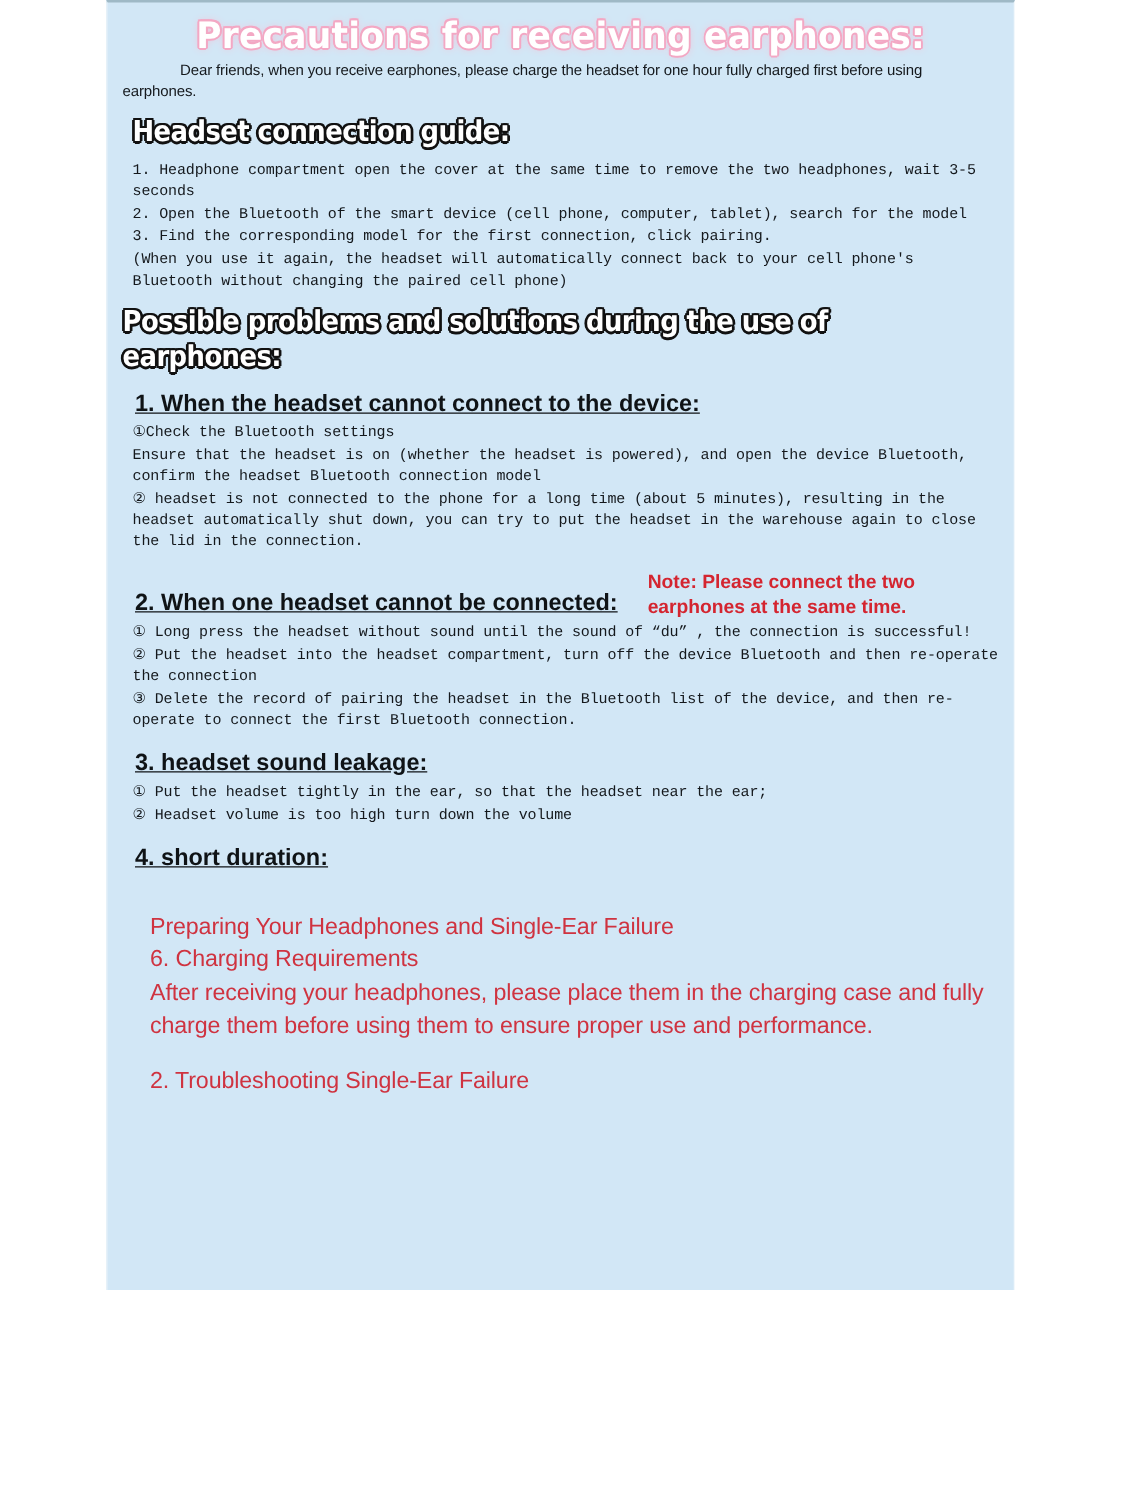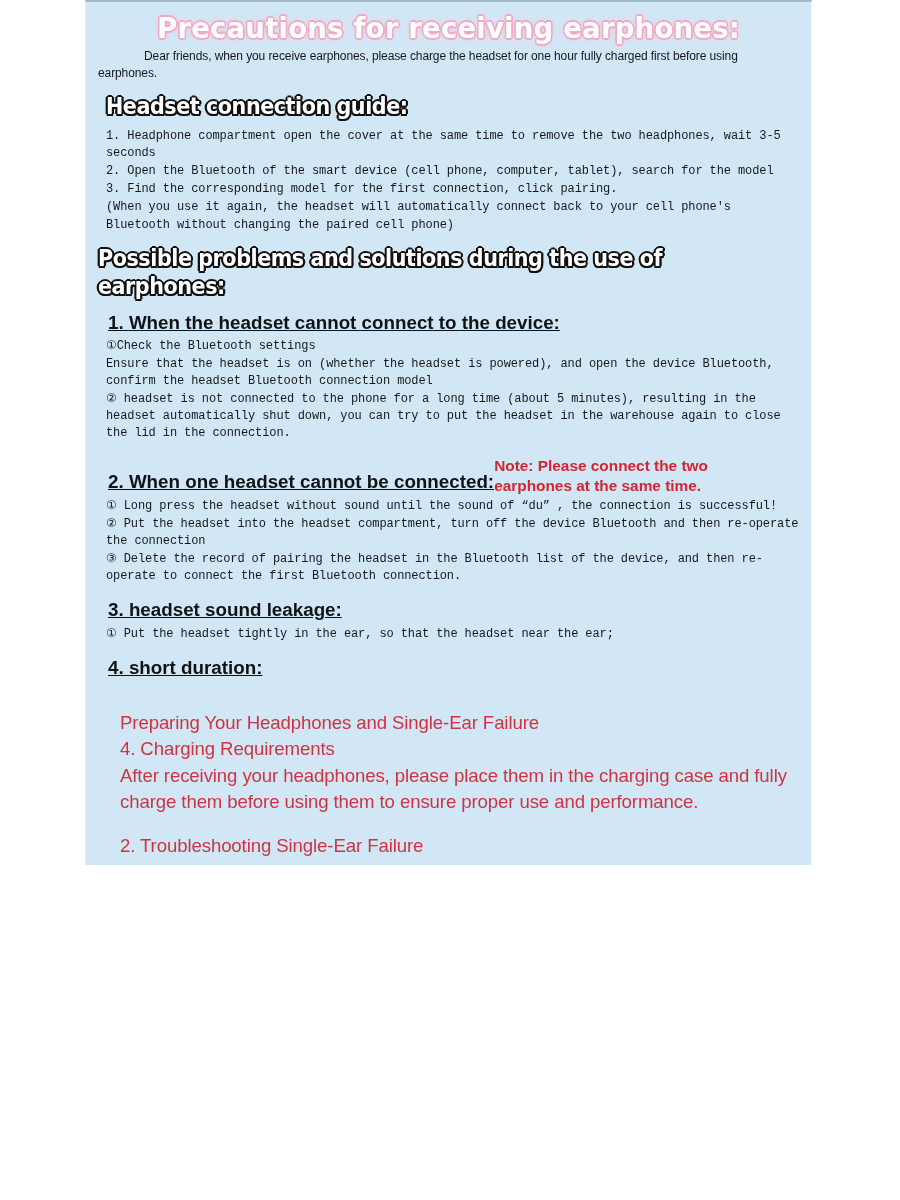--- a/index.html
+++ b/index.html
@@ -21,21 +21,21 @@
     height: 1200px;
     background: #ffffff;
   }
 
   
   #panel {
     position: absolute;
     left: 85px;
     top: 0px;
     width: 727px;
-    height: 865px;
+    height: 1032px;
     background: #d2e7f6;
     box-sizing: border-box;
     padding: 0 12px;
     border-top: 2px solid #9fb9c6;
     border-left: 1px solid #e8f2f9;
     border-right: 1px solid #f2f8fc;
   }
 
   
   .flyer-title {
@@ -107,20 +107,21 @@
   }
   .note-row .sub-head {
     margin: 0;
     flex: 0 0 auto;
   }
   .note-red {
     color: #d42530;
     font-weight: 700;
     font-size: 15.4px;
     line-height: 1.32;
+    margin-left: 24px;
     max-width: 240px;
     padding-top: 1px;
   }
 
   .red-block {
     color: #cf3340;
     font-size: 18.6px;
     line-height: 1.42;
     padding-left: 22px;
     letter-spacing: -0.1px;
@@ -155,27 +156,28 @@
     <div class="note-row">
       <div class="sub-head">2. When one headset cannot be connected:</div>
       <div class="note-red">Note: Please connect the two earphones at the same time.</div>
     </div>
     <div class="body-text block pad-l">① Long press the headset without sound until the sound of “du” , the connection is successful!</div>
     <div class="body-text block pad-l">② Put the headset into the headset compartment, turn off the device Bluetooth and then re-operate the connection</div>
     <div class="body-text block pad-l">③ Delete the record of pairing the headset in the Bluetooth list of the device, and then re-operate to connect the first Bluetooth connection.</div>
 
     <div class="sub-head">3. headset sound leakage:</div>
     <div class="body-text block pad-l">① Put the headset tightly in the ear, so that the headset near the ear;</div>
+    <div class="body-text block pad-l">② Headset volume is too high turn down the volume</div>
 
     <div class="sub-head">4. short duration:</div>
 
     <div class="spacer-lg"></div>
 
     <div class="red-block">Preparing Your Headphones and Single-Ear Failure</div>
-    <div class="red-block">4. Charging Requirements</div>
+    <div class="red-block">6. Charging Requirements</div>
     <div class="red-block">After receiving your headphones, please place them in the charging case and fully charge them before using them to ensure proper use and performance.</div>
 
     <div class="spacer-md"></div>
 
     <div class="red-block">2. Troubleshooting Single-Ear Failure</div>
 
   </div>
 </div>
 
 </body></html>

